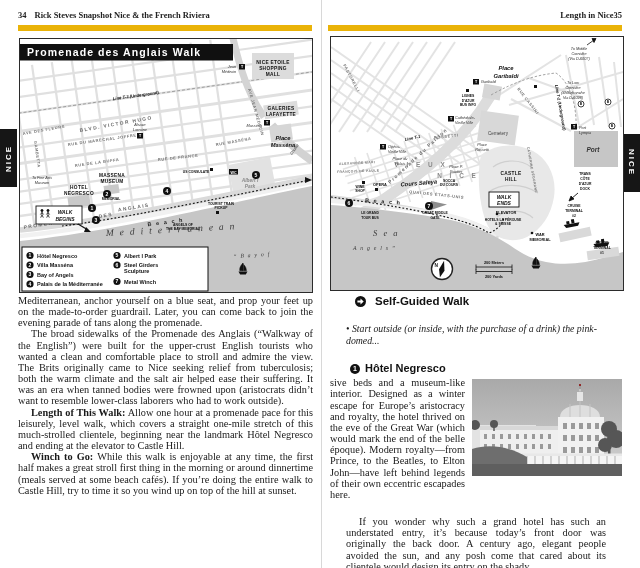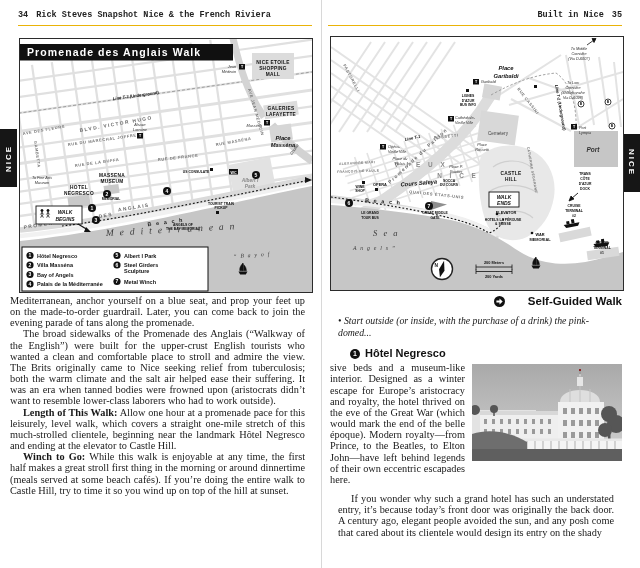--- a/index.html
+++ b/index.html
@@ -1,27 +1,27 @@
 <!DOCTYPE html>
 <html><head>
 <meta charset="utf-8">
 <style>
   html,body{margin:0;padding:0;}
   body{width:640px;height:568px;background:#fff;position:relative;overflow:hidden;
        font-family:"Liberation Serif",serif;color:#1a1a1a;}
   #gutter{position:absolute;left:321px;top:0;width:1px;height:568px;background:#d8d8d8;}
 
   
-  .hdr{position:absolute;top:10px;height:15px;border-bottom:1px solid #eab308;
-       font-family:Liberation Mono, monospace;font-size:8.5px;font-weight:bold;color:#222;}
+  .hdr{position:absolute;top:10px;height:15px;border-bottom:6px solid #eab308;
+       font-family:Liberation Serif, serif;font-size:8.5px;font-weight:bold;color:#222;}
   #hdr-left{left:18px;width:294px;}
   #hdr-right{left:328px;width:294px;text-align:right;}
   .hdr .pgnum{font-weight:bold;}
   #hdr-left .pgnum{margin-right:8px;}
-  #hdr-right .pgnum{margin-left:8px;}
+  #hdr-right .pgnum{}
 
   
   .nice-tab{position:absolute;width:17px;height:58px;background:#161616;color:#fff;
     font-family:"Liberation Sans",sans-serif;font-weight:bold;font-size:8px;letter-spacing:2px;
     display:flex;align-items:center;justify-content:center;writing-mode:vertical-rl;}
   #tab-left{left:0;top:129px;transform:rotate(180deg);}
   #tab-right{right:0;top:134px;}
 
   
   .mapbox{position:absolute;border:1px solid #2b2b2b;background:#fff;overflow:hidden;}
@@ -50,50 +50,50 @@
   .park{font-size:4.8px;fill:#888;font-weight:bold;font-style:italic;}
   .wb{font-size:5px;font-weight:bold;font-style:italic;fill:#111;}
   .lg{font-size:5.5px;font-weight:bold;fill:#111;}
   .mk{font-size:5px;font-weight:bold;fill:#fff;text-anchor:middle;}
   .ti{font-size:3.6px;font-weight:bold;fill:#fff;text-anchor:middle;}
   .tb{font-size:3.4px;font-weight:bold;fill:#111;text-anchor:middle;}
   .banner-t{font-size:10.5px;font-weight:bold;fill:#fff;letter-spacing:1.1px;}
 
   
   .bodycol{position:absolute;font-size:10.3px;line-height:11.15px;text-align:justify;color:#191919;}
-  #body-left{left:10px;top:295px;width:295px;}
+  #body-left{left:18px;top:295px;width:295px;}
   #body-left p{margin:0;text-indent:13px;}
   #body-left p.noindent{text-indent:0;}
   .lead{font-weight:bold;}
 
   #body-right{left:330px;top:296px;width:292px;}
   .sgw-head{font-family:"Liberation Sans",sans-serif;font-weight:bold;font-size:11.5px;color:#111;
-            margin:0 0 3px 25px;display:flex;align-items:center;gap:23px;justify-content:flex-end;}
+            margin:0 0 3px 25px;display:flex;align-items:center;gap:9px;}
   .sgw-icon{width:11px;height:11px;flex:0 0 auto;}
   .sgw-intro{font-style:italic;font-size:9.8px;line-height:12px;margin:0 0 0 11px;text-align:left;}
   .sight-head{font-family:"Liberation Sans",sans-serif;font-weight:bold;font-size:11px;color:#111;
             margin:9px 0 3px 20px;display:flex;align-items:center;gap:5px;}
   .cnum{flex:0 0 auto;width:10px;height:10px;border-radius:50%;background:#111;color:#fff;
         font:bold 7px/10px "Liberation Sans",sans-serif;text-align:center;}
-  #body-right p{margin:8px;}
+  #body-right p{margin:16px;}
   .p-first{text-align:justify;text-align-last:justify;}
   .p-wrap{text-align:justify;}
   .p-ind{text-indent:13px;}
   #negresco-photo{float:right;width:150px;height:97px;margin:2px 0 2px 7px;}
 </style>
 </head>
 <body>
 
 <div id="gutter"></div>
 
 <div id="hdr-left" class="hdr">
   <span class="pgnum">34</span><span>Rick Steves Snapshot Nice &amp; the French Riviera</span>
 </div>
 <div id="hdr-right" class="hdr">
-  <span>Built in Nice</span><span class="pgnum">35</span>
+  <span>Length in Nice</span><span class="pgnum">35</span>
 </div>
 
 <div id="tab-left" class="nice-tab">NICE</div>
 <div id="tab-right" class="nice-tab">NICE</div>
 
 <div id="map-left" class="mapbox">
 <svg viewBox="0 0 292 253">
 
   <g stroke="#e0e0e0" stroke-width="2.2" fill="none">
     <g transform="rotate(-8 146 110)">

